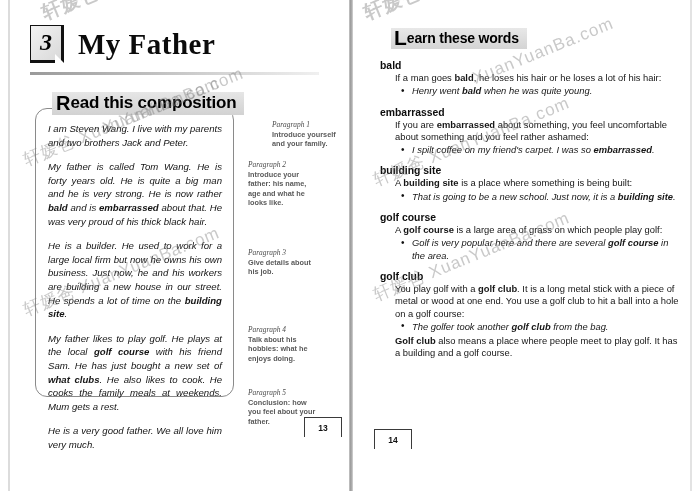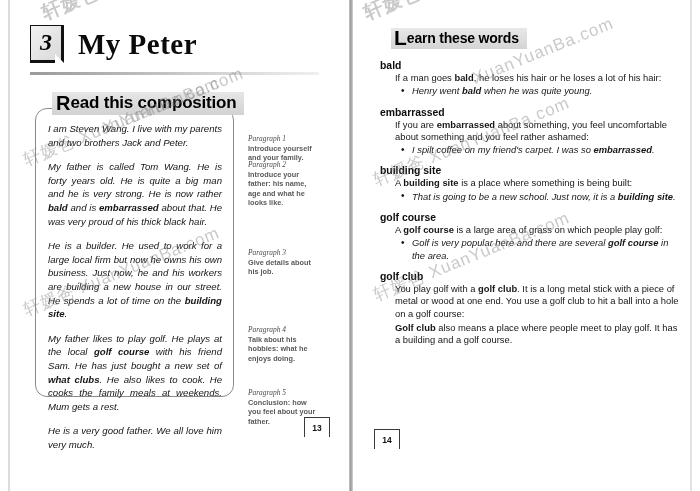--- a/index.html
+++ b/index.html
@@ -171,21 +171,21 @@
     display: block;
     font-size: 7.3px;
     line-height: 9.4px;
     color: #5a5a5a;
     font-weight: bold;
   }
 
   
   .page-number {
     position: absolute;
-    width: 26px; height: 20px;
+    width: 38px; height: 20px;
     border: 1.3px solid #3a3a3a;
     border-bottom: none;
     box-sizing: border-box;
     display: flex;
     align-items: center;
     justify-content: center;
     font-size: 8.5px;
     font-weight: bold;
     color: #111;
     background: #fff;
@@ -275,40 +275,40 @@
 <body>
 
 <div id="spread">
 
   <div class="page page-left">
 
     <div id="chapter-head">
       <div id="chapter-number-box">
         <span id="chapter-number">3</span>
       </div>
-      <div id="chapter-title">My Peter</div>
+      <div id="chapter-title">My Father</div>
     </div>
     <div id="chapter-rule"></div>
 
     <div id="composition-box"></div>
 
     <div id="composition-header">
       <span class="dropcap">R</span><span id="composition-header-text">ead this composition</span>
     </div>
 
     <div id="composition-body">
         <p>I am Steven Wang. I live with my parents and two brothers Jack and Peter.</p>
         <p>My father is called Tom Wang. He is forty years old. He is quite a big man and he is very strong. He is now rather <b>bald</b> and is <b>embarrassed</b> about that. He was very proud of his thick black hair.</p>
         <p>He is a builder. He used to work for a large local firm but now he owns his own business. Just now, he and his workers are building a new house in our street. He spends a lot of time on the <b>building site</b>.</p>
         <p>My father likes to play golf. He plays at the local <b>golf course</b> with his friend Sam. He has just bought a new set of <b>what clubs</b>.  He also likes to cook. He cooks the family meals at weekends. Mum gets a rest.</p>
         <p>He is a very good father. We all love him very much.</p>
       </div>
 
     <div id="paragraph-notes">
-        <div class="note" style="top: 16px;">
+        <div class="note" style="top: 2px; margin-left: 24px;">
           <span class="note-title">Paragraph 1</span>
           <span class="note-text">Introduce yourself and your family.</span>
         </div>
         <div class="note" style="top: 42px;">
           <span class="note-title">Paragraph 2</span>
           <span class="note-text">Introduce your father: his name, age and what he looks like.</span>
         </div>
         <div class="note" style="top: 130px;">
           <span class="note-title">Paragraph 3</span>
           <span class="note-text">Give details about his job.</span>
@@ -357,20 +357,23 @@
         <div class="word-entry">
           <p class="word-term">golf course</p>
           <p class="word-def">A <b>golf course</b> is a large area of grass on which people play golf:</p>
           <ul class="word-examples">
             <li>Golf is very popular here and there are several <b>golf course</b> in the area.</li>
           </ul>
         </div>
         <div class="word-entry">
           <p class="word-term">golf club</p>
           <p class="word-def">You play golf with a <b>golf club</b>. It is a long metal stick with a piece of metal or wood at one end. You use a golf club to hit a ball into a hole on a golf course:</p>
+          <ul class="word-examples">
+            <li>The golfer took another <b>golf club</b> from the bag.</li>
+          </ul>
           <p class="word-extra"><b>Golf club</b> also means a place where people meet to play golf. It has a building and a golf course.</p>
         </div>
       </div>
 
     <div class="page-number" id="page-number-right">14</div>
   </div>
 
 </div>
 
 <div id="spine"></div>

